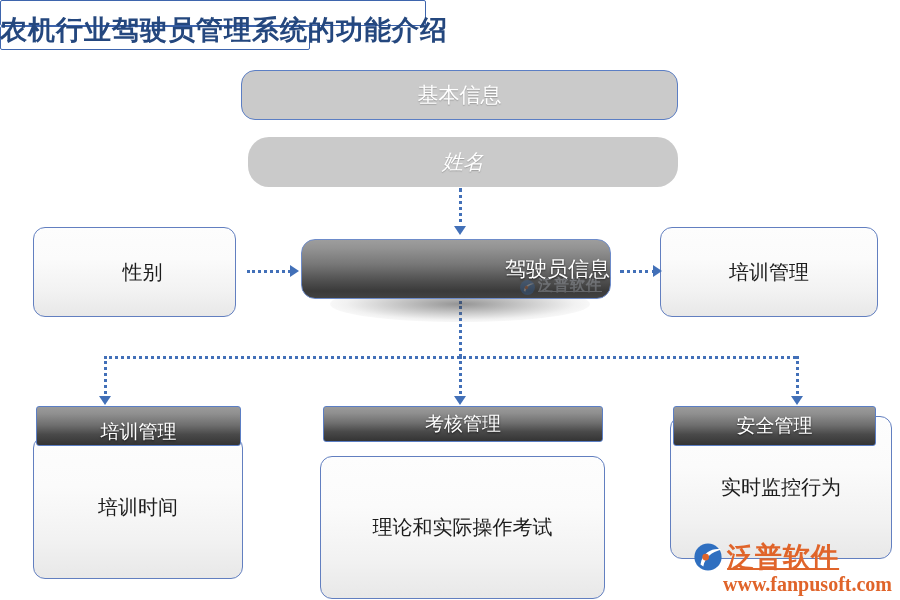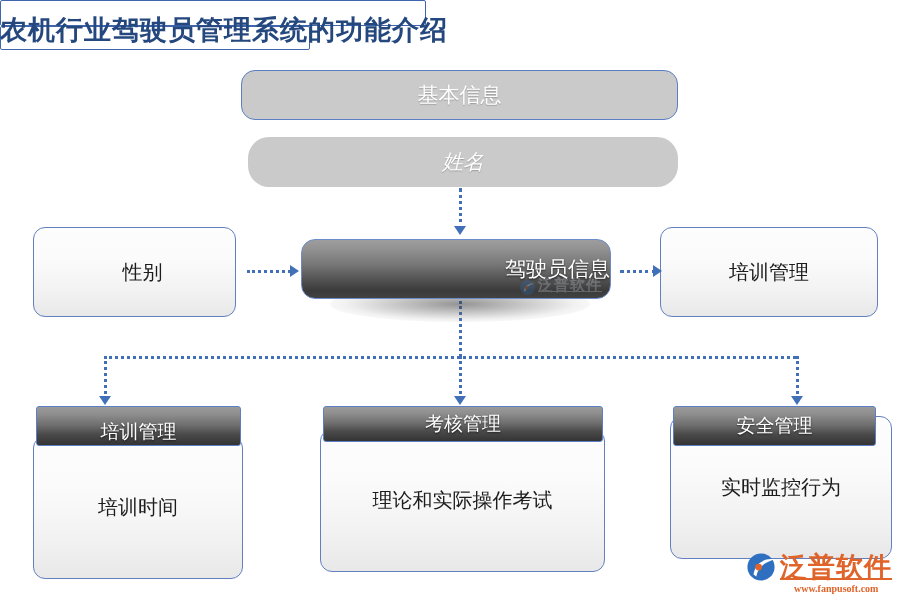--- a/index.html
+++ b/index.html
@@ -165,25 +165,25 @@
   .wm-text {
     font-size: 27px;
     font-weight: bold;
     color: #e0642a;
     font-family: "Liberation Serif", "DejaVu Serif", serif;
     letter-spacing: 1px;
     line-height: 1;
     text-decoration: underline;
   }
   .wm-url {
-    font-size: 10px;
+    font-size: 20px;
     font-weight: bold;
     color: #e0642a;
     font-family: "Liberation Serif", "DejaVu Serif", serif;
-    margin-left: 48px;
+    margin-left: 30px;
     margin-top: 2px;
     line-height: 1;
   }
   .wm-faint {
     position: absolute;
     z-index: 8;
     display: flex;
     align-items: center;
     opacity: 0.26;
     pointer-events: none;
@@ -255,21 +255,21 @@
   <div class="dot-v" style="left:796px; top:356px; height:44px;"></div>
   <div class="arrow-down" style="left:791px; top:396px;"></div>
 
   <div class="box box-light" style="left:33px; top:436px; width:210px; height:143px;justify-content:center;">
     <span>培训时间</span>
   </div>
   <div class="box box-dark" style="left:36px; top:406px; width:205px; height:40px; z-index:7;align-items:flex-end;">
     <span>培训管理</span>
   </div>
 
-  <div class="box box-light" style="left:320px; top:429px; width:285px; height:143px;">
+  <div class="box box-light" style="left:320px; top:456px; width:285px; height:143px;">
     <span>理论和实际操作考试</span>
   </div>
   <div class="box box-dark" style="left:323px; top:406px; width:280px; height:36px; z-index:7;">
     <span>考核管理</span>
   </div>
 
   <div class="box box-light" style="left:670px; top:416px; width:222px; height:143px;">
     <span>实时监控行为</span>
   </div>
   <div class="box box-dark" style="left:673px; top:406px; width:203px; height:40px; z-index:7;justify-content:center;">

